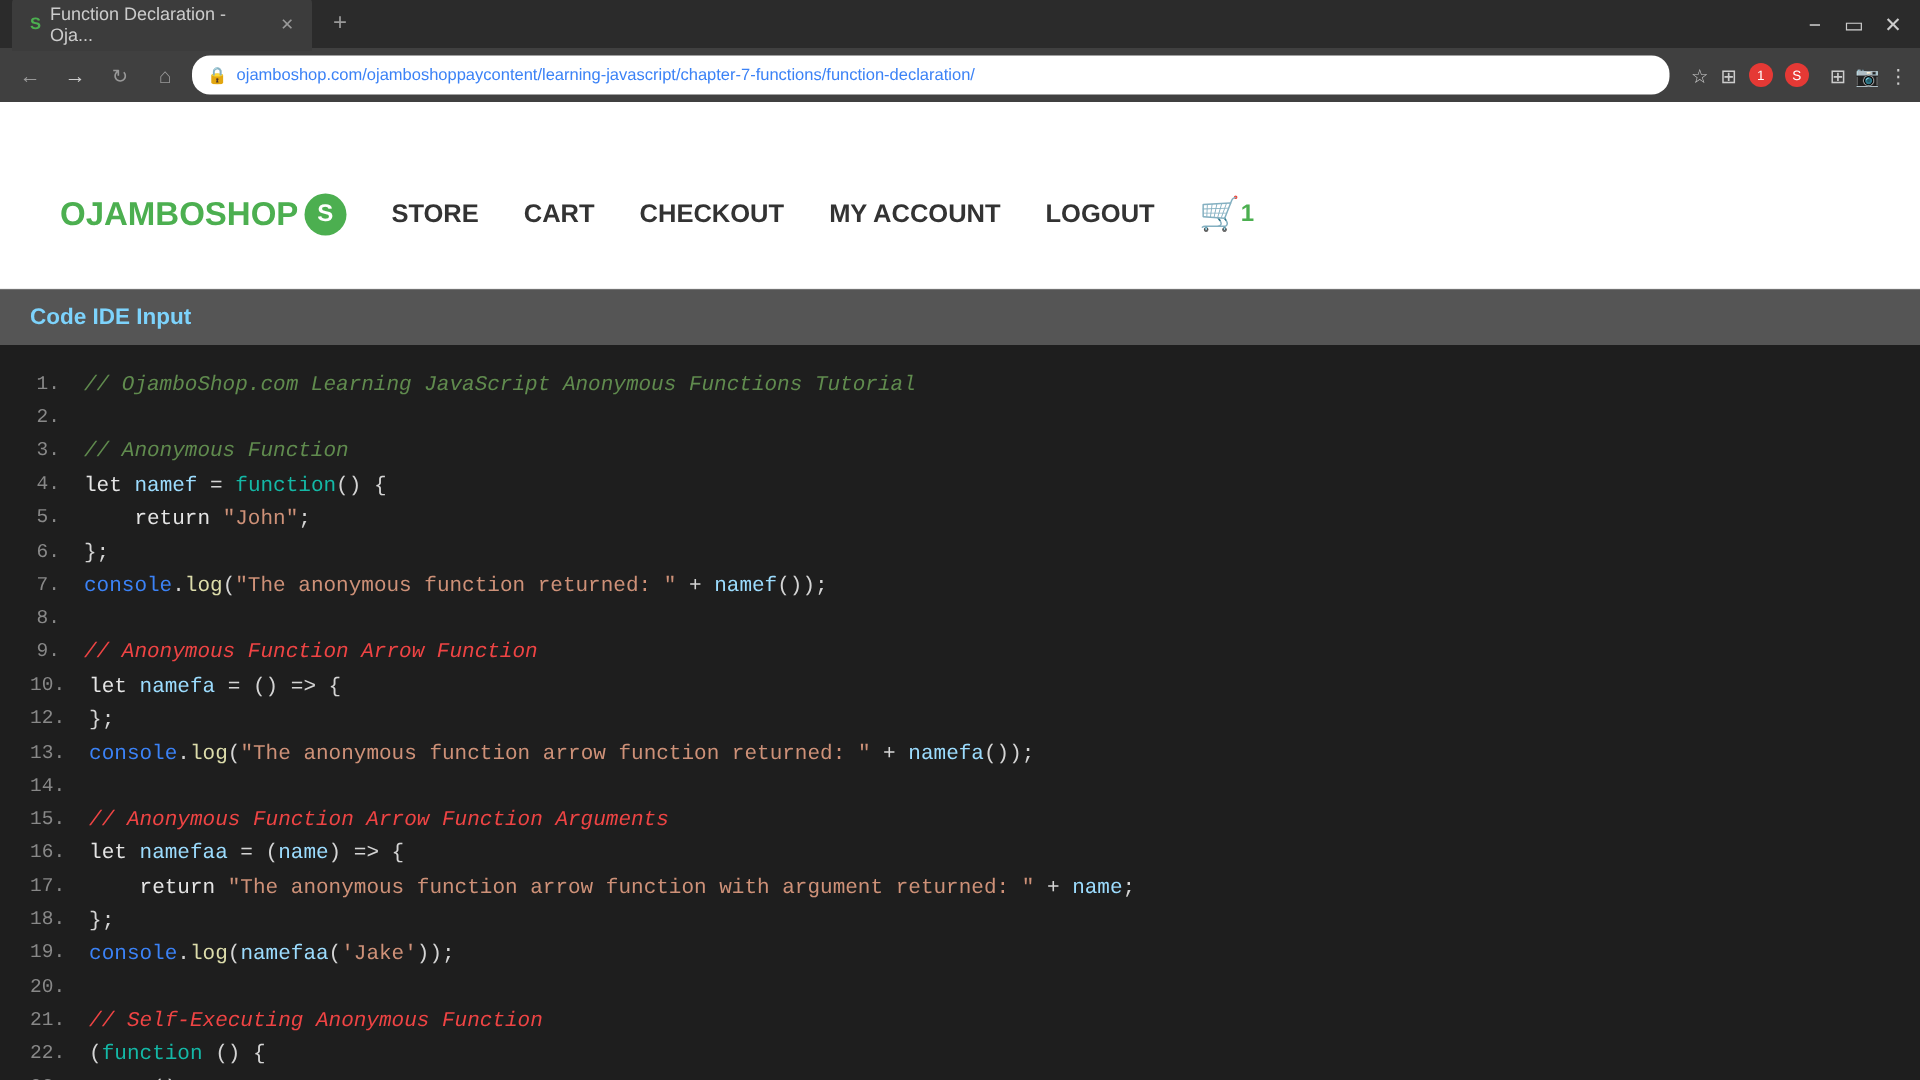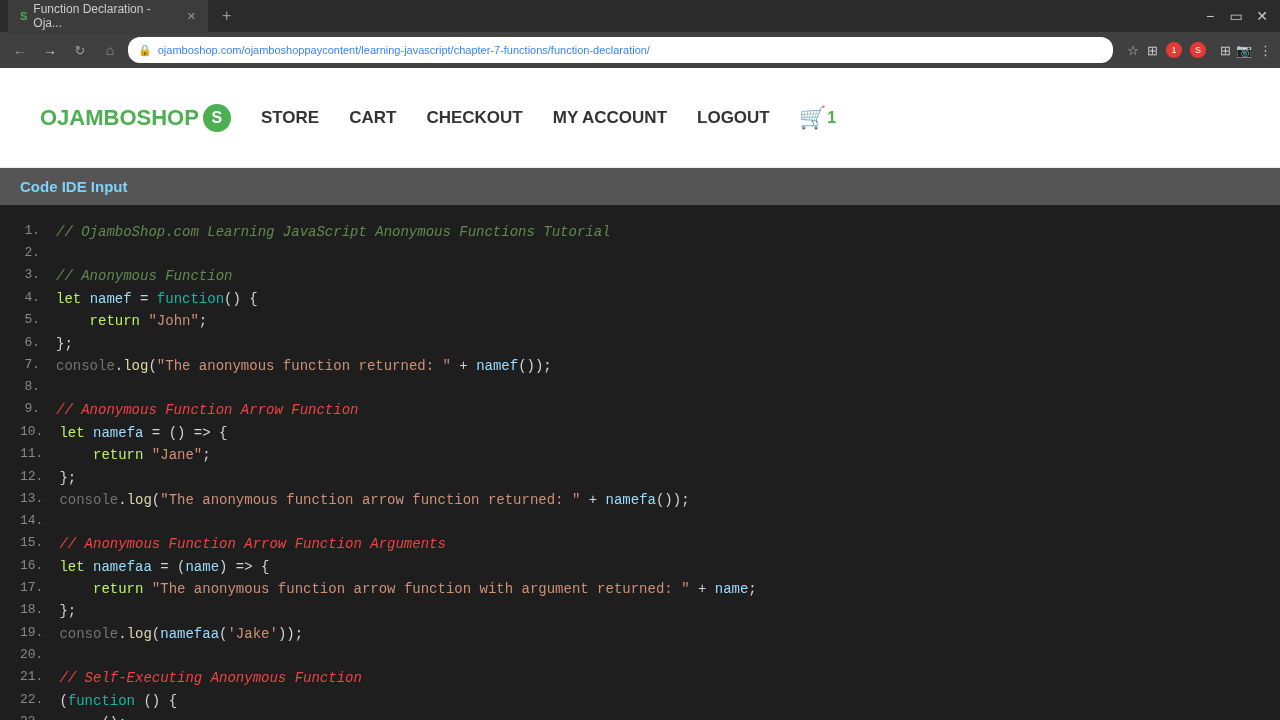--- a/index.html
+++ b/index.html
@@ -113,20 +113,21 @@
 
     
     .site-nav {
       background: #fff;
       padding: 0 40px;
       height: 100px;
       display: flex;
       align-items: center;
       gap: 30px;
       border-bottom: 1px solid #eee;
+      margin-top: 25px;
     }
     .nav-logo {
       color: #4caf50;
       font-size: 22px;
       font-weight: bold;
       text-transform: uppercase;
       display: flex;
       align-items: center;
       gap: 4px;
     }
@@ -199,25 +200,25 @@
       padding-right: 16px;
       user-select: none;
       font-size: 13px;
     }
     .line-content {
       color: #d4d4d4;
       white-space: pre;
     }
     
     .c-comment { color: #608b4e; font-style: italic; }
-    .c-let { color: #bef264; }
+    .c-let { color: #e5e5e5; }
     .c-var { color: #9cdcfe; }
     .c-func { color: #14b8a6; }
     .c-string { color: #ce9178; }
-    .c-console { color: #737373; }
+    .c-console { color: #3b82f6; }
     .c-method { color: #dcdcaa; }
     .c-italic-comment { color: #ef4444; font-style: italic; }
   </style>
 </head>
 <body>
 
 <div class="browser-chrome">
 
   <div class="browser-titlebar">
     <div class="browser-tab">
@@ -323,24 +324,20 @@
     <div class="code-line">
       <span class="line-num">9.</span>
       <span class="line-content c-italic-comment">// Anonymous Function Arrow Function</span>
     </div>
 
     <div class="code-line">
       <span class="line-num">10.</span>
       <span class="line-content"><span class="c-let">let</span> <span class="c-var">namefa</span> = () =&gt; {</span>
     </div>
 
-    <div class="code-line">
-      <span class="line-num">11.</span>
-      <span class="line-content">    <span class="c-let">return</span> <span class="c-string">"Jane"</span>;</span>
-    </div>
 
     <div class="code-line">
       <span class="line-num">12.</span>
       <span class="line-content">};</span>
     </div>
 
     <div class="code-line">
       <span class="line-num">13.</span>
       <span class="line-content"><span class="c-console">console</span>.<span class="c-method">log</span>(<span class="c-string">"The anonymous function arrow function returned: "</span> + <span class="c-var">namefa</span>());</span>
     </div>

